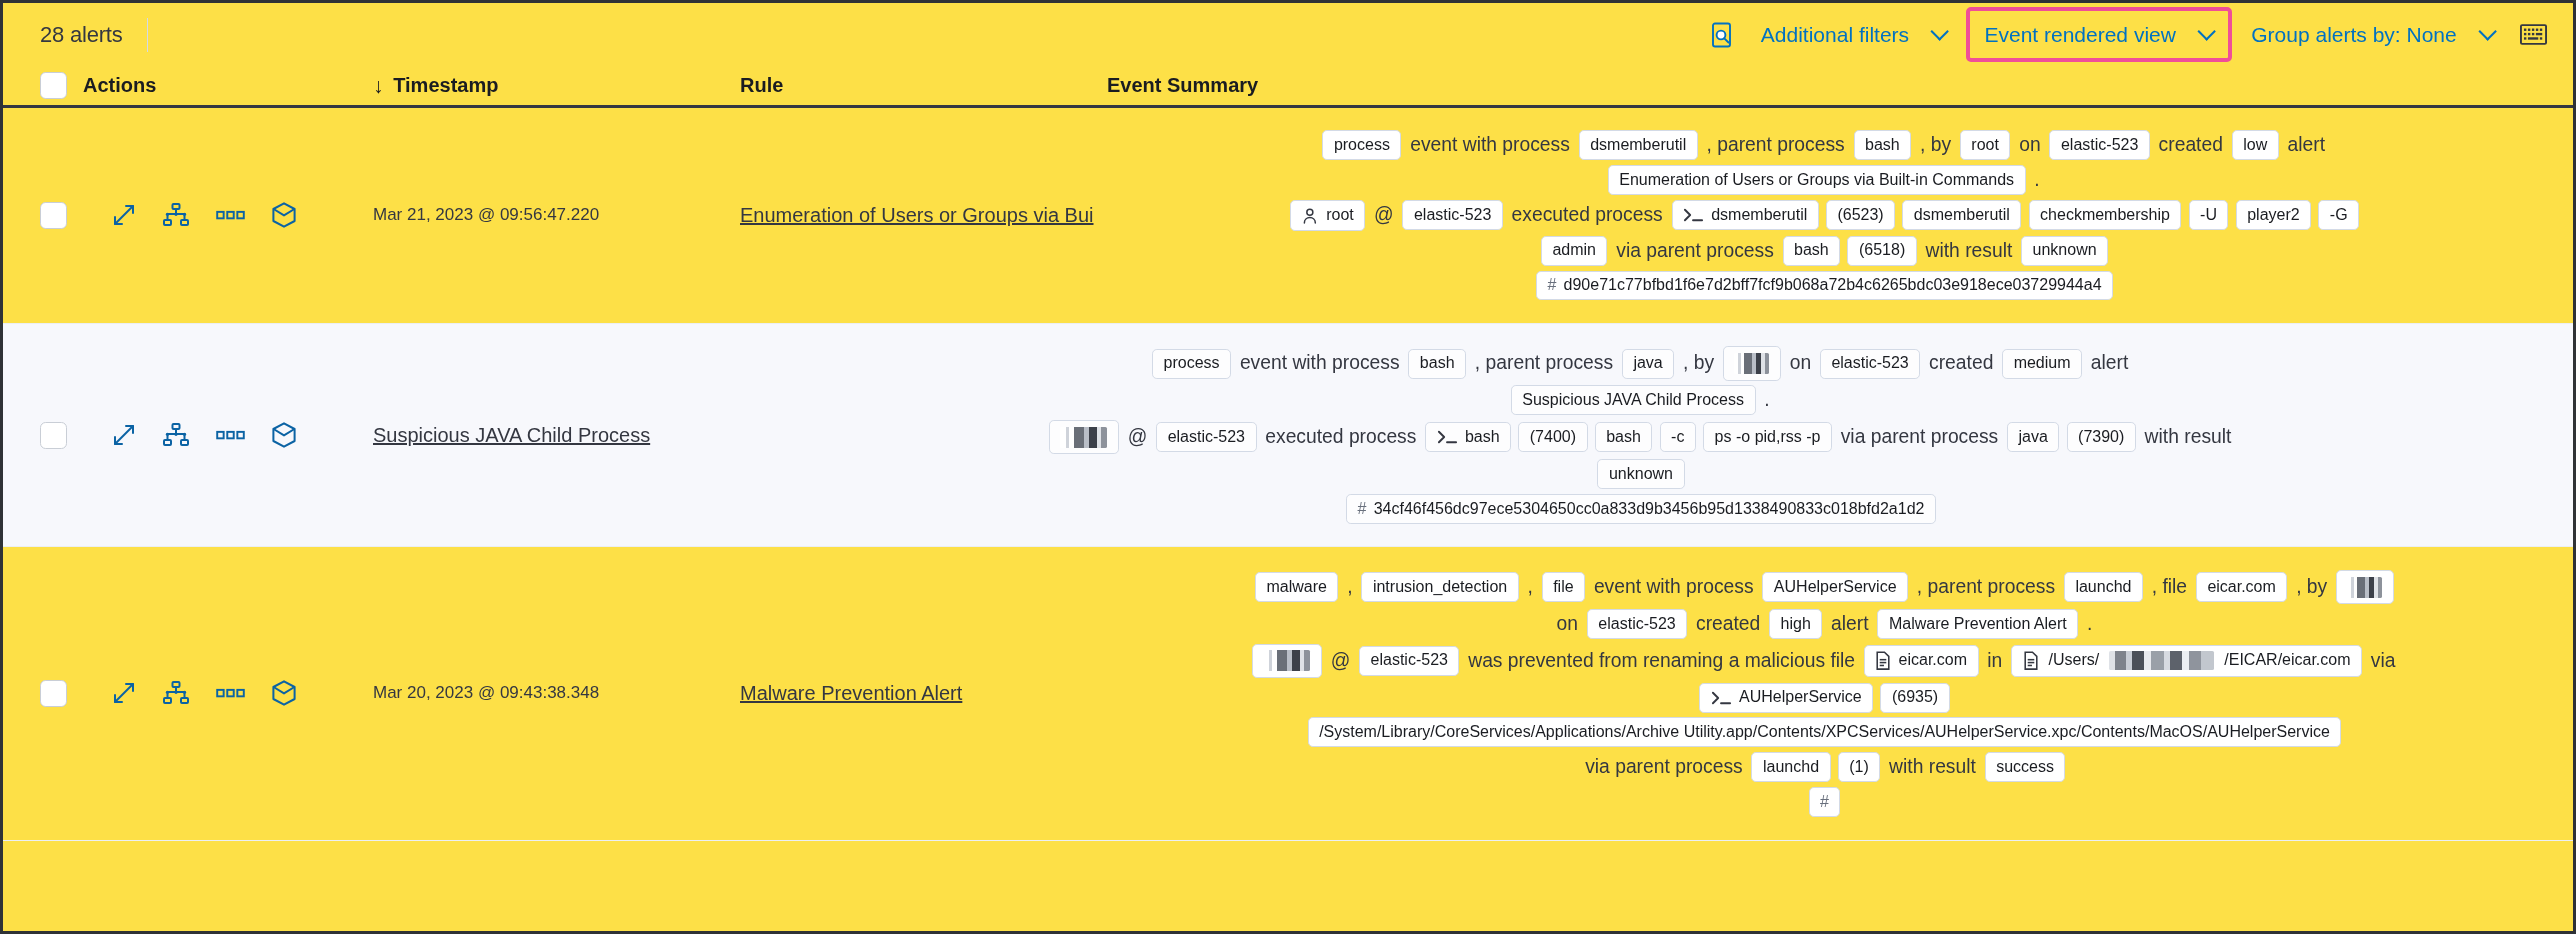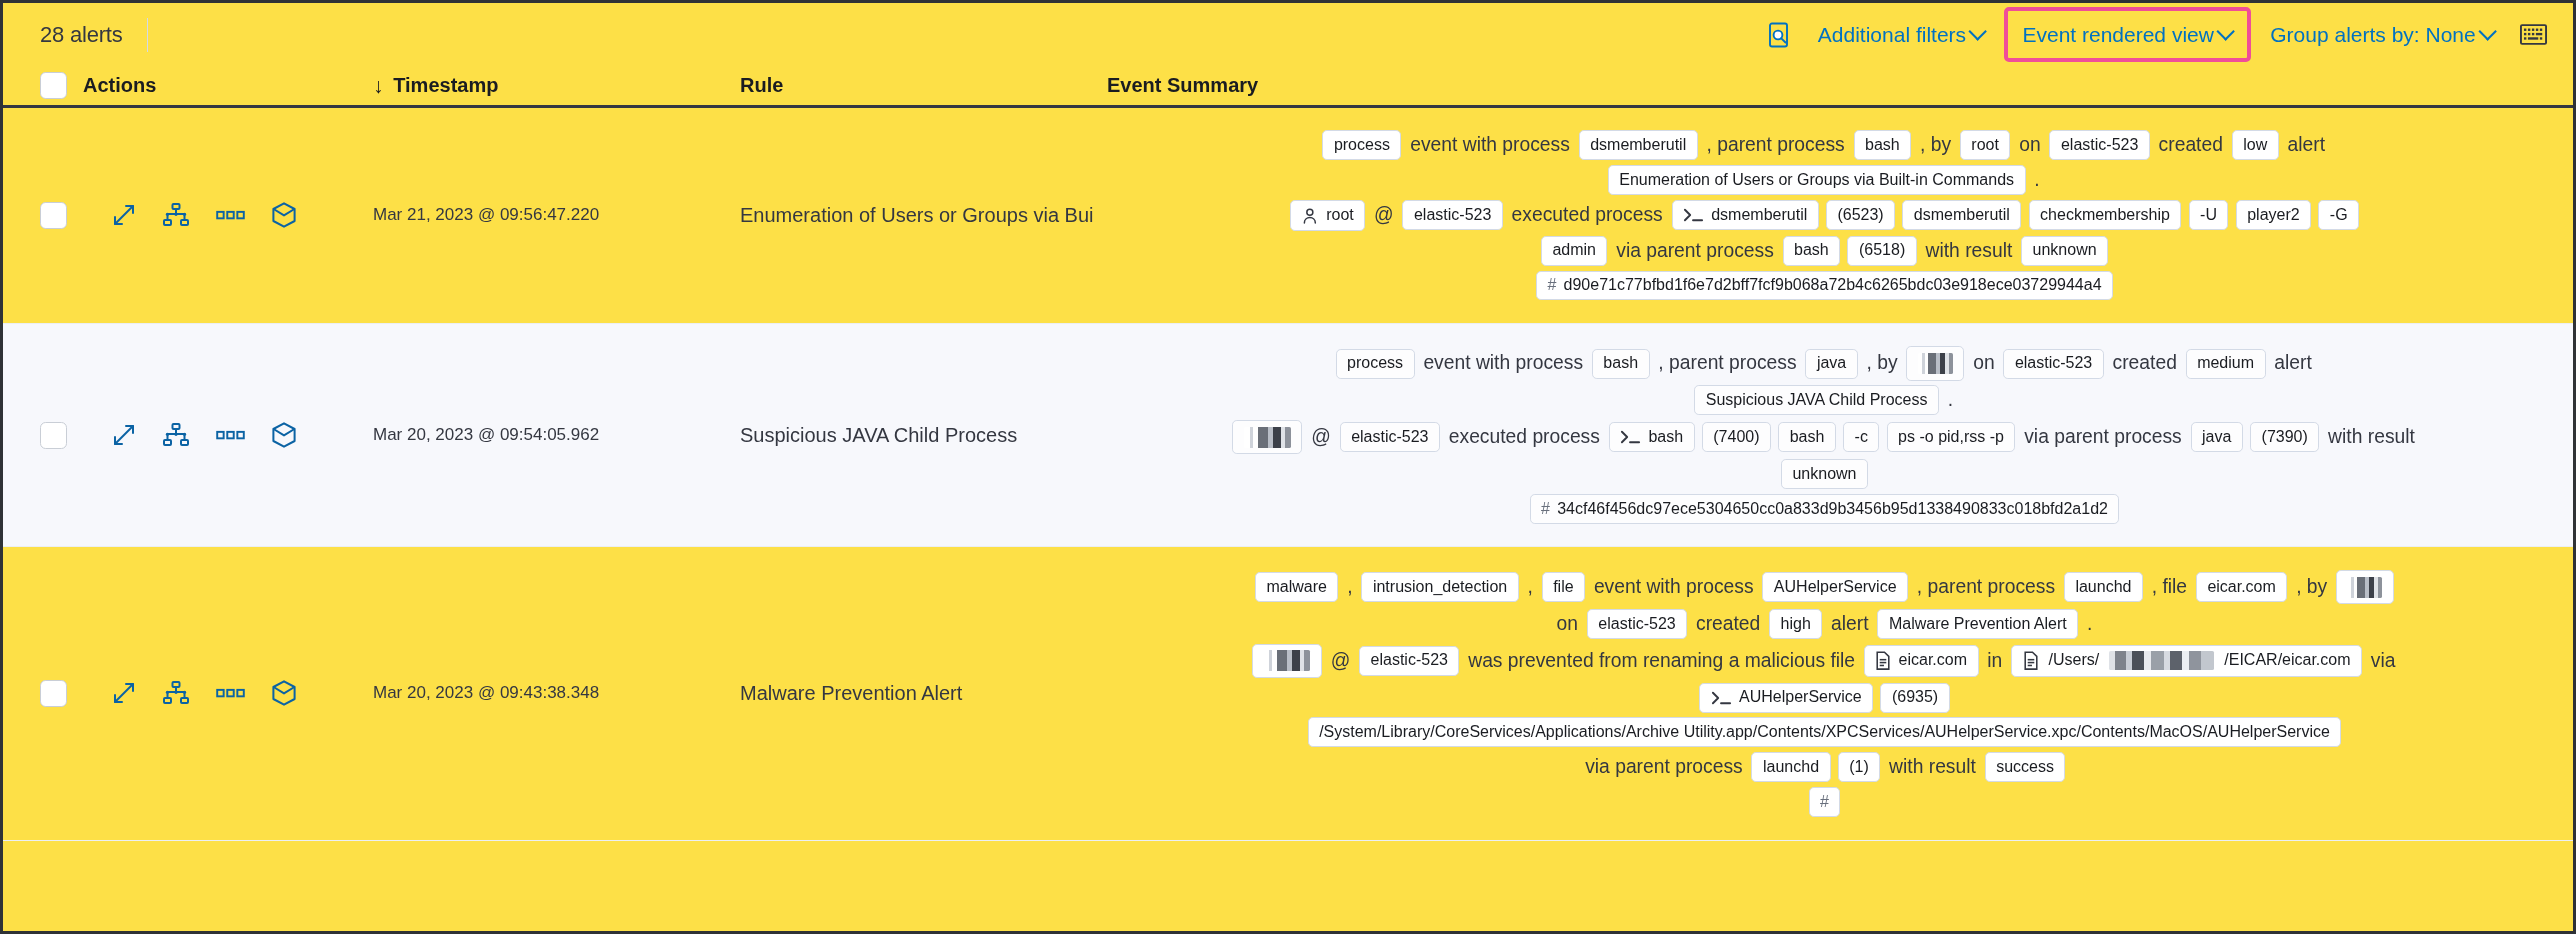--- a/index.html
+++ b/index.html
@@ -48,21 +48,21 @@
     position: absolute;
     right: 14.5px; top: 0;
     height: 63px;
     display: flex;
     align-items: center;
     gap: 0px;
   }
   .tb-btn {
     display: flex;
     align-items: center;
-    gap: 1px;
+    gap: 20px;
     font-size: 21px;
     color: #0071c2;
     padding: 6.4px 14.5px;
     cursor: pointer;
     white-space: nowrap;
   }
   .tb-icon-btn {
     padding: 6.4px 11.3px;
     display: flex; align-items: center;
     cursor: pointer;
@@ -139,21 +139,21 @@
     align-items: stretch;
     padding-left: 37px;
     border-bottom: 0.8px solid #eceff3;
     position: relative;
   }
   .row.alt { background: #f7f8fc; }
   .cell { display: flex; align-items: center; }
   .c-check  { width: 43px;  flex: 0 0 43px;  justify-content: flex-start;}
   .c-actions{ width: 290px; flex: 0 0 290px; gap: 27px; padding-left: 29px;}
   .c-ts     { width: 367px; flex: 0 0 367px; font-size: 17px; color:#343741; }
-  .c-rule   { width: 367px; flex: 0 0 367px; font-size: 20px; color:#343741; }
+  .c-rule   { width: 367px; flex: 0 0 367px; font-size: 20px; color:#343741;text-decoration:underline; }
   .c-sum    { flex: 1 1 auto; padding: 17.7px 31px 17.7px 0; display:block; }
 
   .act-icon { cursor: pointer; display:flex; align-items:center; }
   .act-icon svg { display:block; }
 
   
   .sumline {
     display: flex;
     flex-wrap: wrap;
     align-items: center;
@@ -415,21 +415,20 @@
               <rect x="26.5" y="3.5" width="8" height="8"></rect>
             </svg>
           </span>
           <span class="act-icon">
             <svg width="24" height="26" viewBox="0 0 24 26" fill="none" stroke="#0b63a4" stroke-width="2" stroke-linejoin="round">
               <path d="M12 1.3 22.6 7v12L12 24.7 1.4 19V7z"></path>
               <path d="M1.6 7 12 13.4 22.4 7"></path>
             </svg>
           </span>
         </div>
-        <div class="cell c-ts">Mar 20, 2023 @ 09:54:05.962</div>
         <div class="cell c-rule">Suspicious JAVA Child Process</div>
         <div class="cell c-sum">
           <div class="sumline">
             <span class="pill">process</span>
             <span class="plain">event with process</span>
             <span class="pill">bash</span>
             <span class="plain">, parent process</span>
             <span class="pill">java</span>
             <span class="plain">, by</span>
             <span class="pill">

